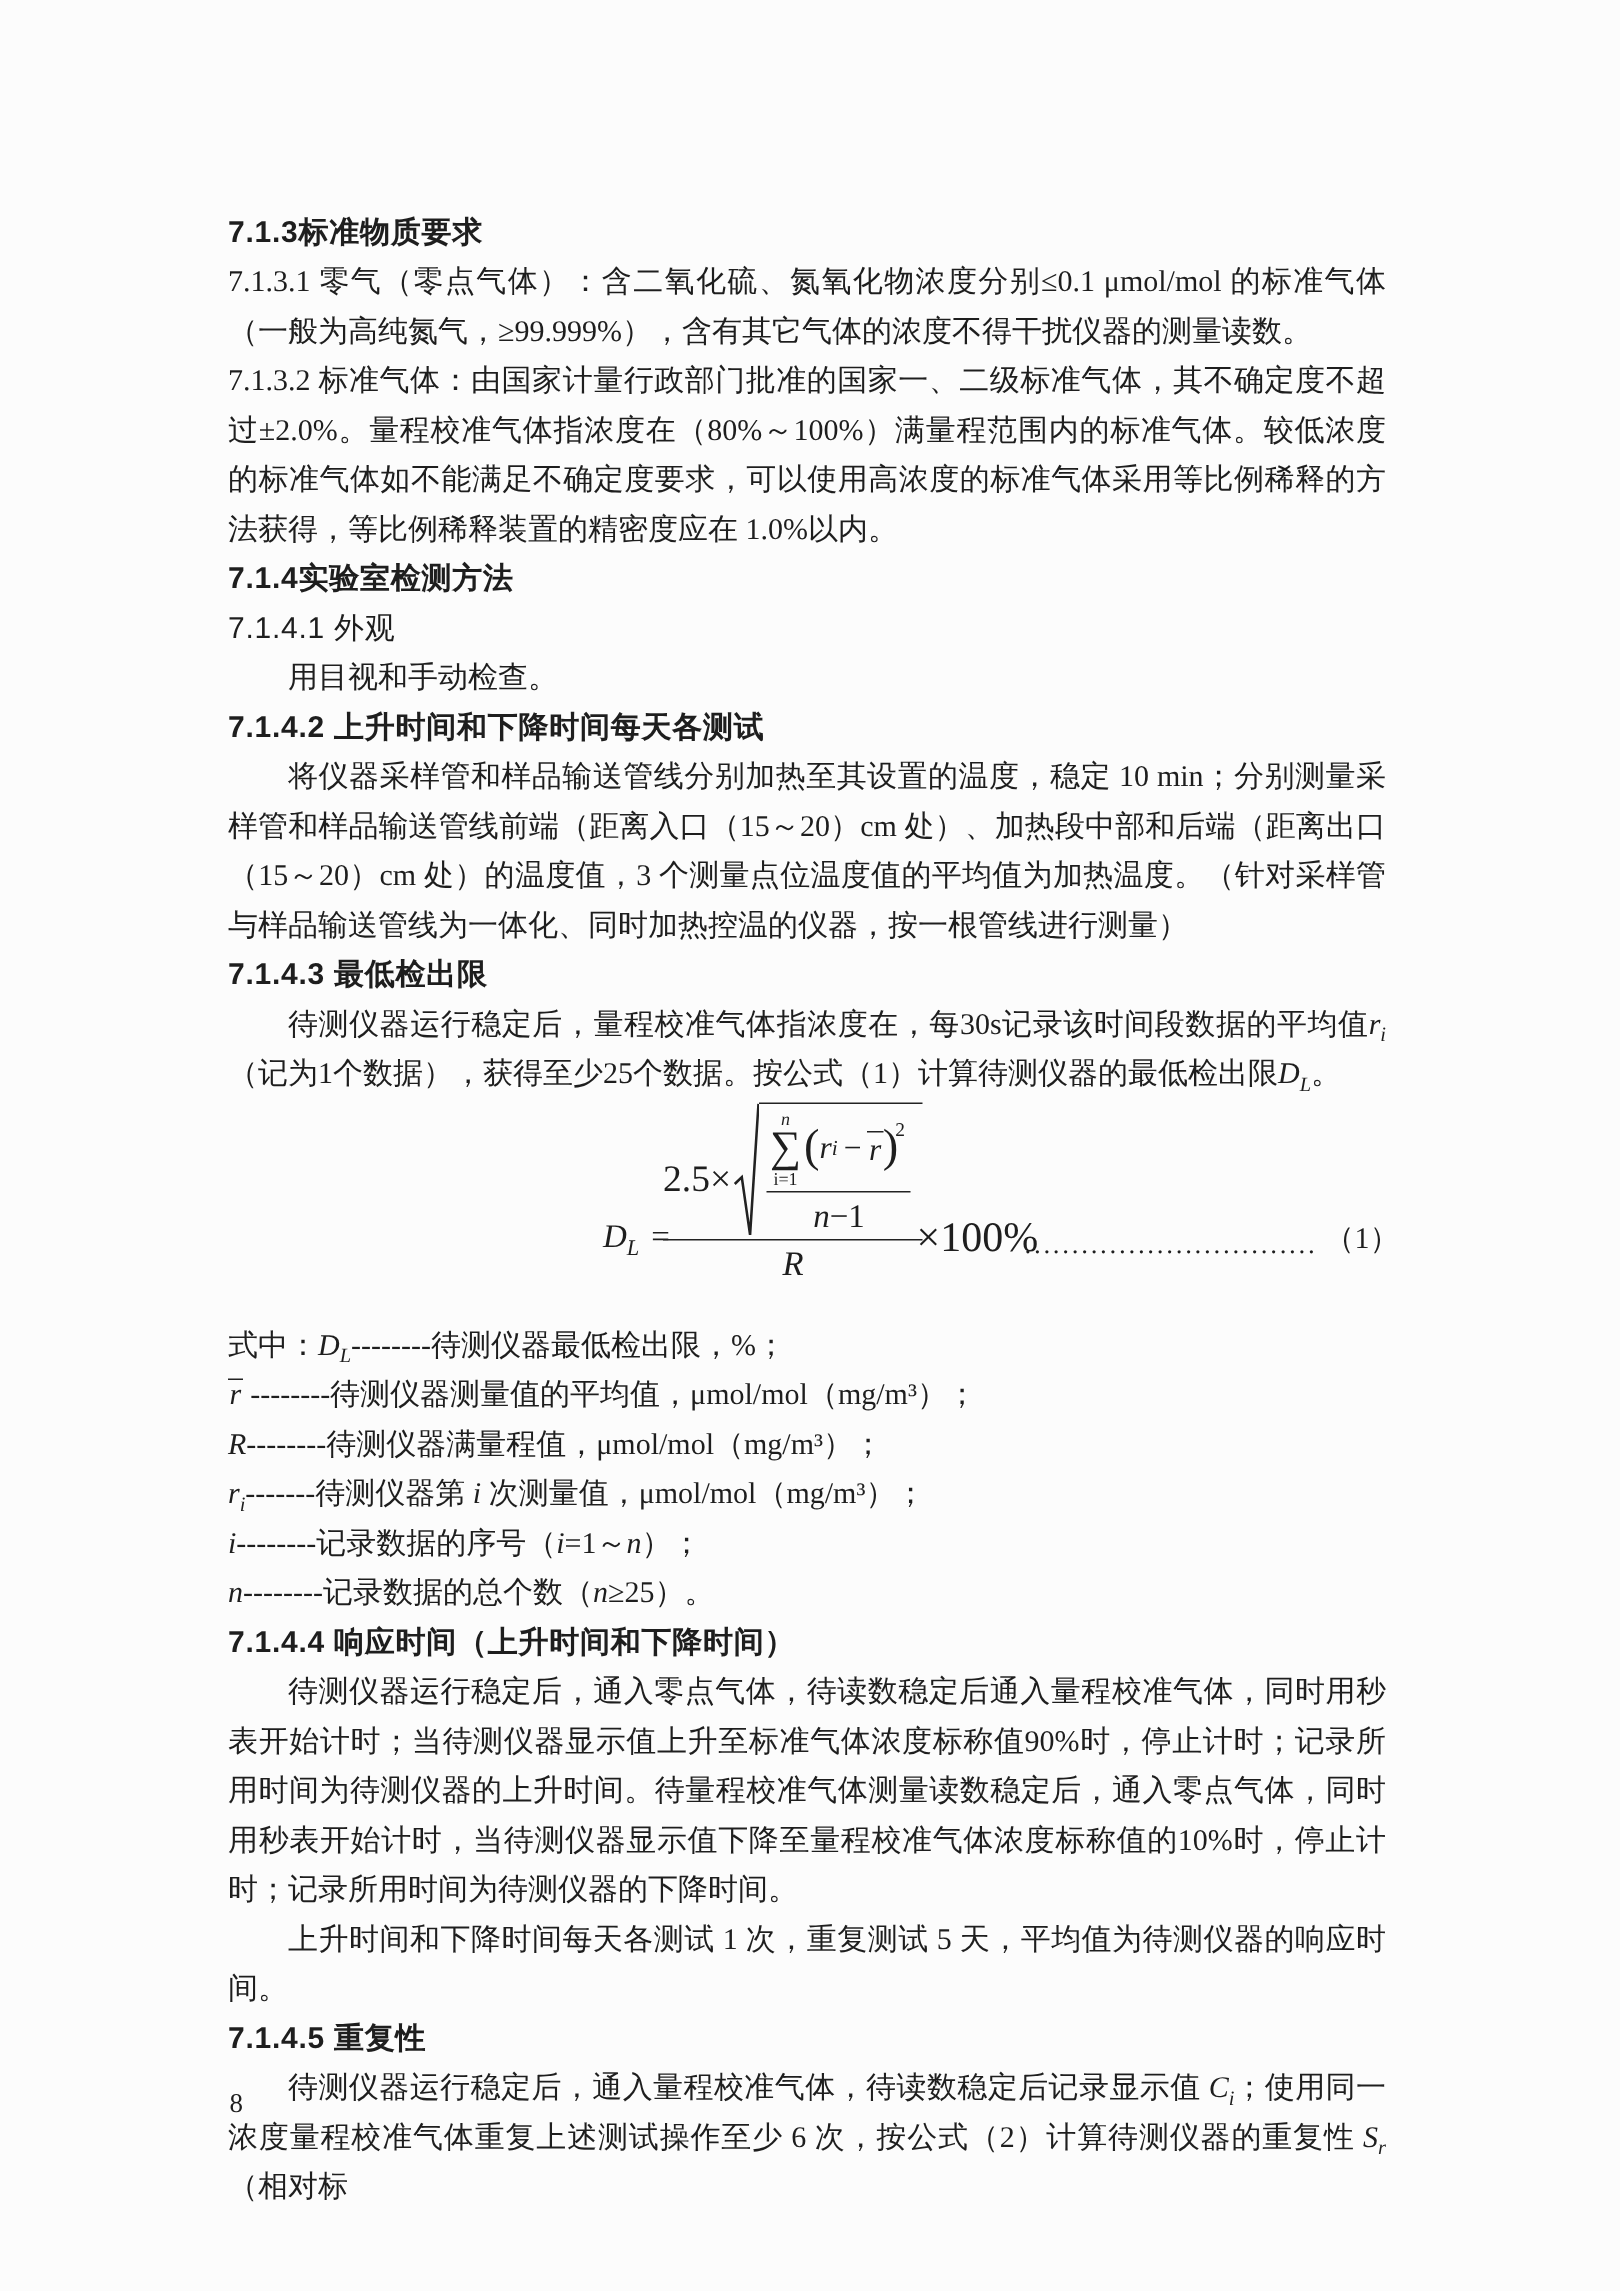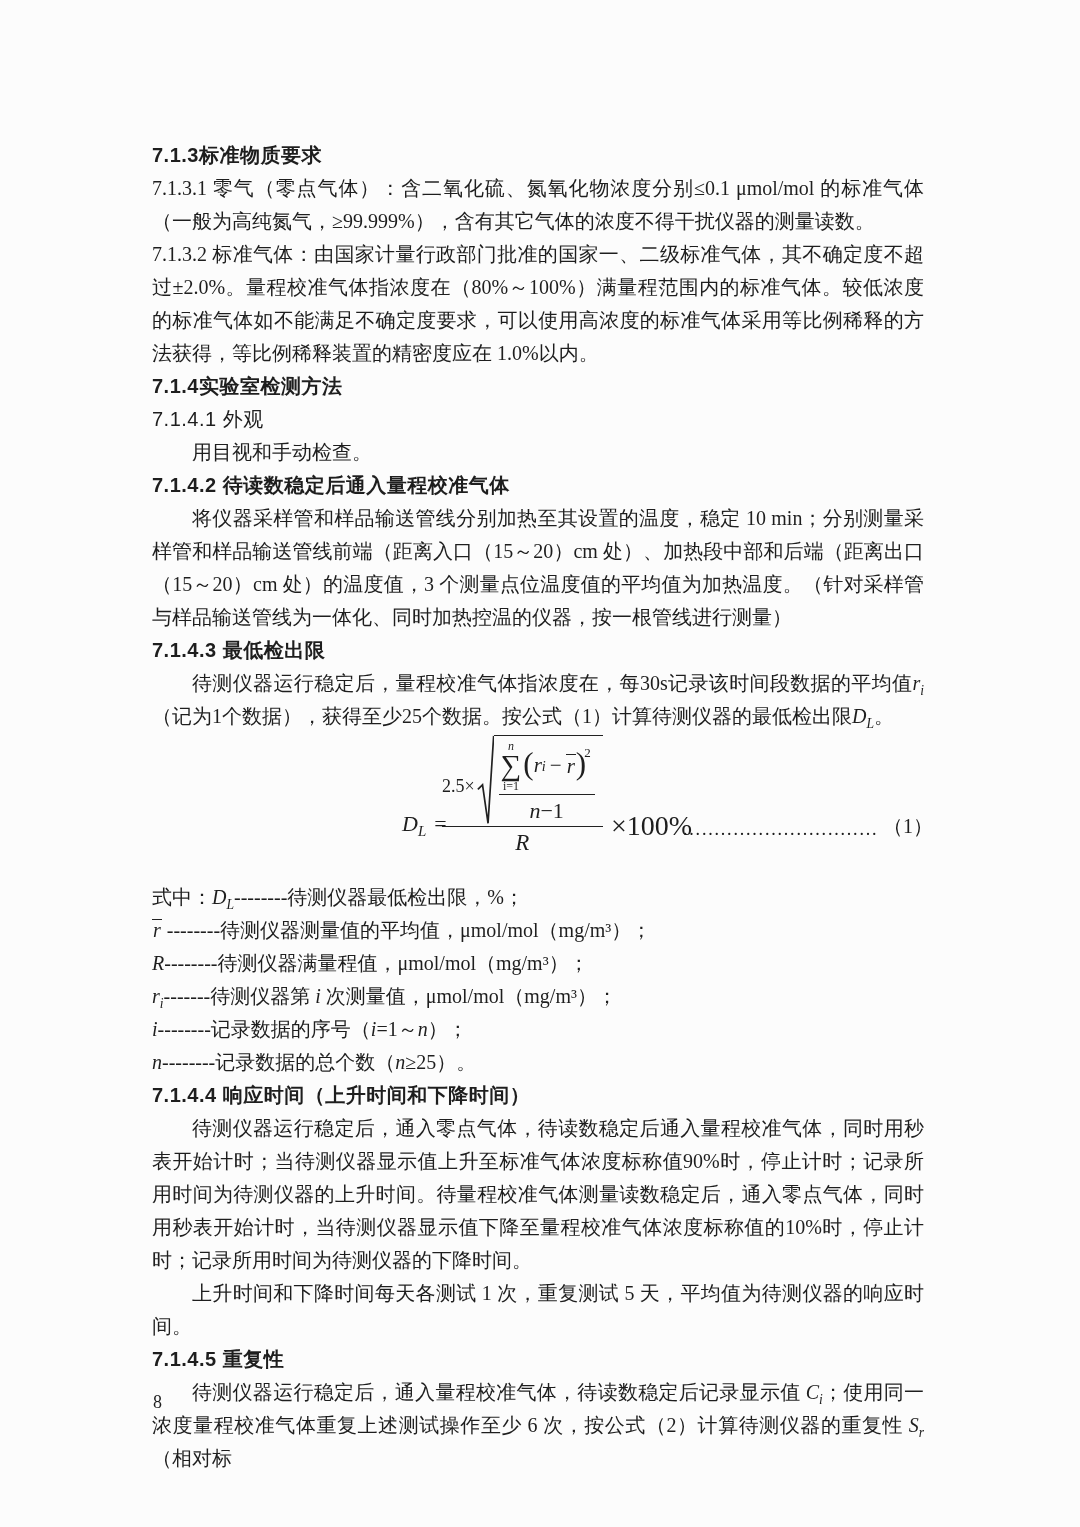--- a/index.html
+++ b/index.html
@@ -29,21 +29,21 @@
   .rbar{display:inline-block;border-top:1.6px solid #222;line-height:1.05;padding:0 1px;}
   
   .def{padding-left:36px;}
   .def.first{padding-left:0;}
   
   .equation{position:relative;height:148px;text-align:left;}
   .eq-lhs{position:absolute;left:250px;top:76px;font-size:22px;line-height:30px;}
   .eq-sign{padding-left:8px;font-style:normal;}
   .eq-frac{position:absolute;left:290px;top:2px;display:flex;flex-direction:column;align-items:center;}
   .eq-num{display:flex;align-items:center;}
-  .coef{font-size:18px;padding-right:2px;margin-top:12px;}
+  .coef{font-size:25px;padding-right:2px;margin-top:12px;}
   .sqrt{display:flex;align-items:stretch;}
   .sqrt-sign{width:17px;display:flex;}
   .sqrt-sign svg{width:17px;height:auto;flex:1;}
   .sqrt-body{border-top:1.7px solid #222;padding:4px 8px 0 5px;}
   .frac-inner{display:flex;flex-direction:column;align-items:center;}
   .frac-inner .inum{display:flex;align-items:center;padding:0 2px 2px 2px;}
   .frac-inner .iden{align-self:stretch;border-top:1.7px solid #222;text-align:center;font-size:22px;line-height:30px;padding-top:1px;}
   .sum{display:inline-flex;flex-direction:column;align-items:center;line-height:1;padding-right:2px;}
   .sum-top{font-size:12px;font-style:italic;}
   .sum-sym{font-size:29px;line-height:.95;font-style:normal;}
@@ -68,21 +68,21 @@
   <main class="content">
 
     <p class="heading">7.1.3标准物质要求</p>
     <p>7.1.3.1 零气（零点气体）：含二氧化硫、氮氧化物浓度分别≤0.1 μmol/mol 的标准气体（一般为高纯氮气，≥99.999%），含有其它气体的浓度不得干扰仪器的测量读数。</p>
     <p>7.1.3.2 标准气体：由国家计量行政部门批准的国家一、二级标准气体，其不确定度不超过±2.0%。量程校准气体指浓度在（80%～100%）满量程范围内的标准气体。较低浓度的标准气体如不能满足不确定度要求，可以使用高浓度的标准气体采用等比例稀释的方法获得，等比例稀释装置的精密度应在 1.0%以内。</p>
 
     <p class="heading">7.1.4实验室检测方法</p>
     <p class="heading light">7.1.4.1 外观</p>
     <p class="indent">用目视和手动检查。</p>
 
-    <p class="heading">7.1.4.2 待读数稳定后通入量程校准气体</p>
+    <p class="heading">7.1.4.2 上升时间和下降时间每天各测试</p>
     <p class="indent">将仪器采样管和样品输送管线分别加热至其设置的温度，稳定 10 min；分别测量采样管和样品输送管线前端（距离入口（15～20）cm 处）、加热段中部和后端（距离出口（15～20）cm 处）的温度值，3 个测量点位温度值的平均值为加热温度。（针对采样管与样品输送管线为一体化、同时加热控温的仪器，按一根管线进行测量）</p>
 
     <p class="heading">7.1.4.3 最低检出限</p>
     <p class="indent"><span>待测仪器运行稳定后，量程校准气体指浓度在，每30s记录该时间段数据的平均值</span><span class="var">r</span><sub class="var">i</sub><span>（记为1个数据），获得至少25个数据。按公式（1）计算待测仪器的最低检出限</span><span class="var">D</span><sub class="var">L</sub><span>。</span></p>
 
     <div class="equation">
       <span class="eq-lhs"><span class="var">D</span><sub class="var">L</sub><span class="eq-sign">=</span></span>
 
       <span class="eq-frac">
         <span class="eq-num">

